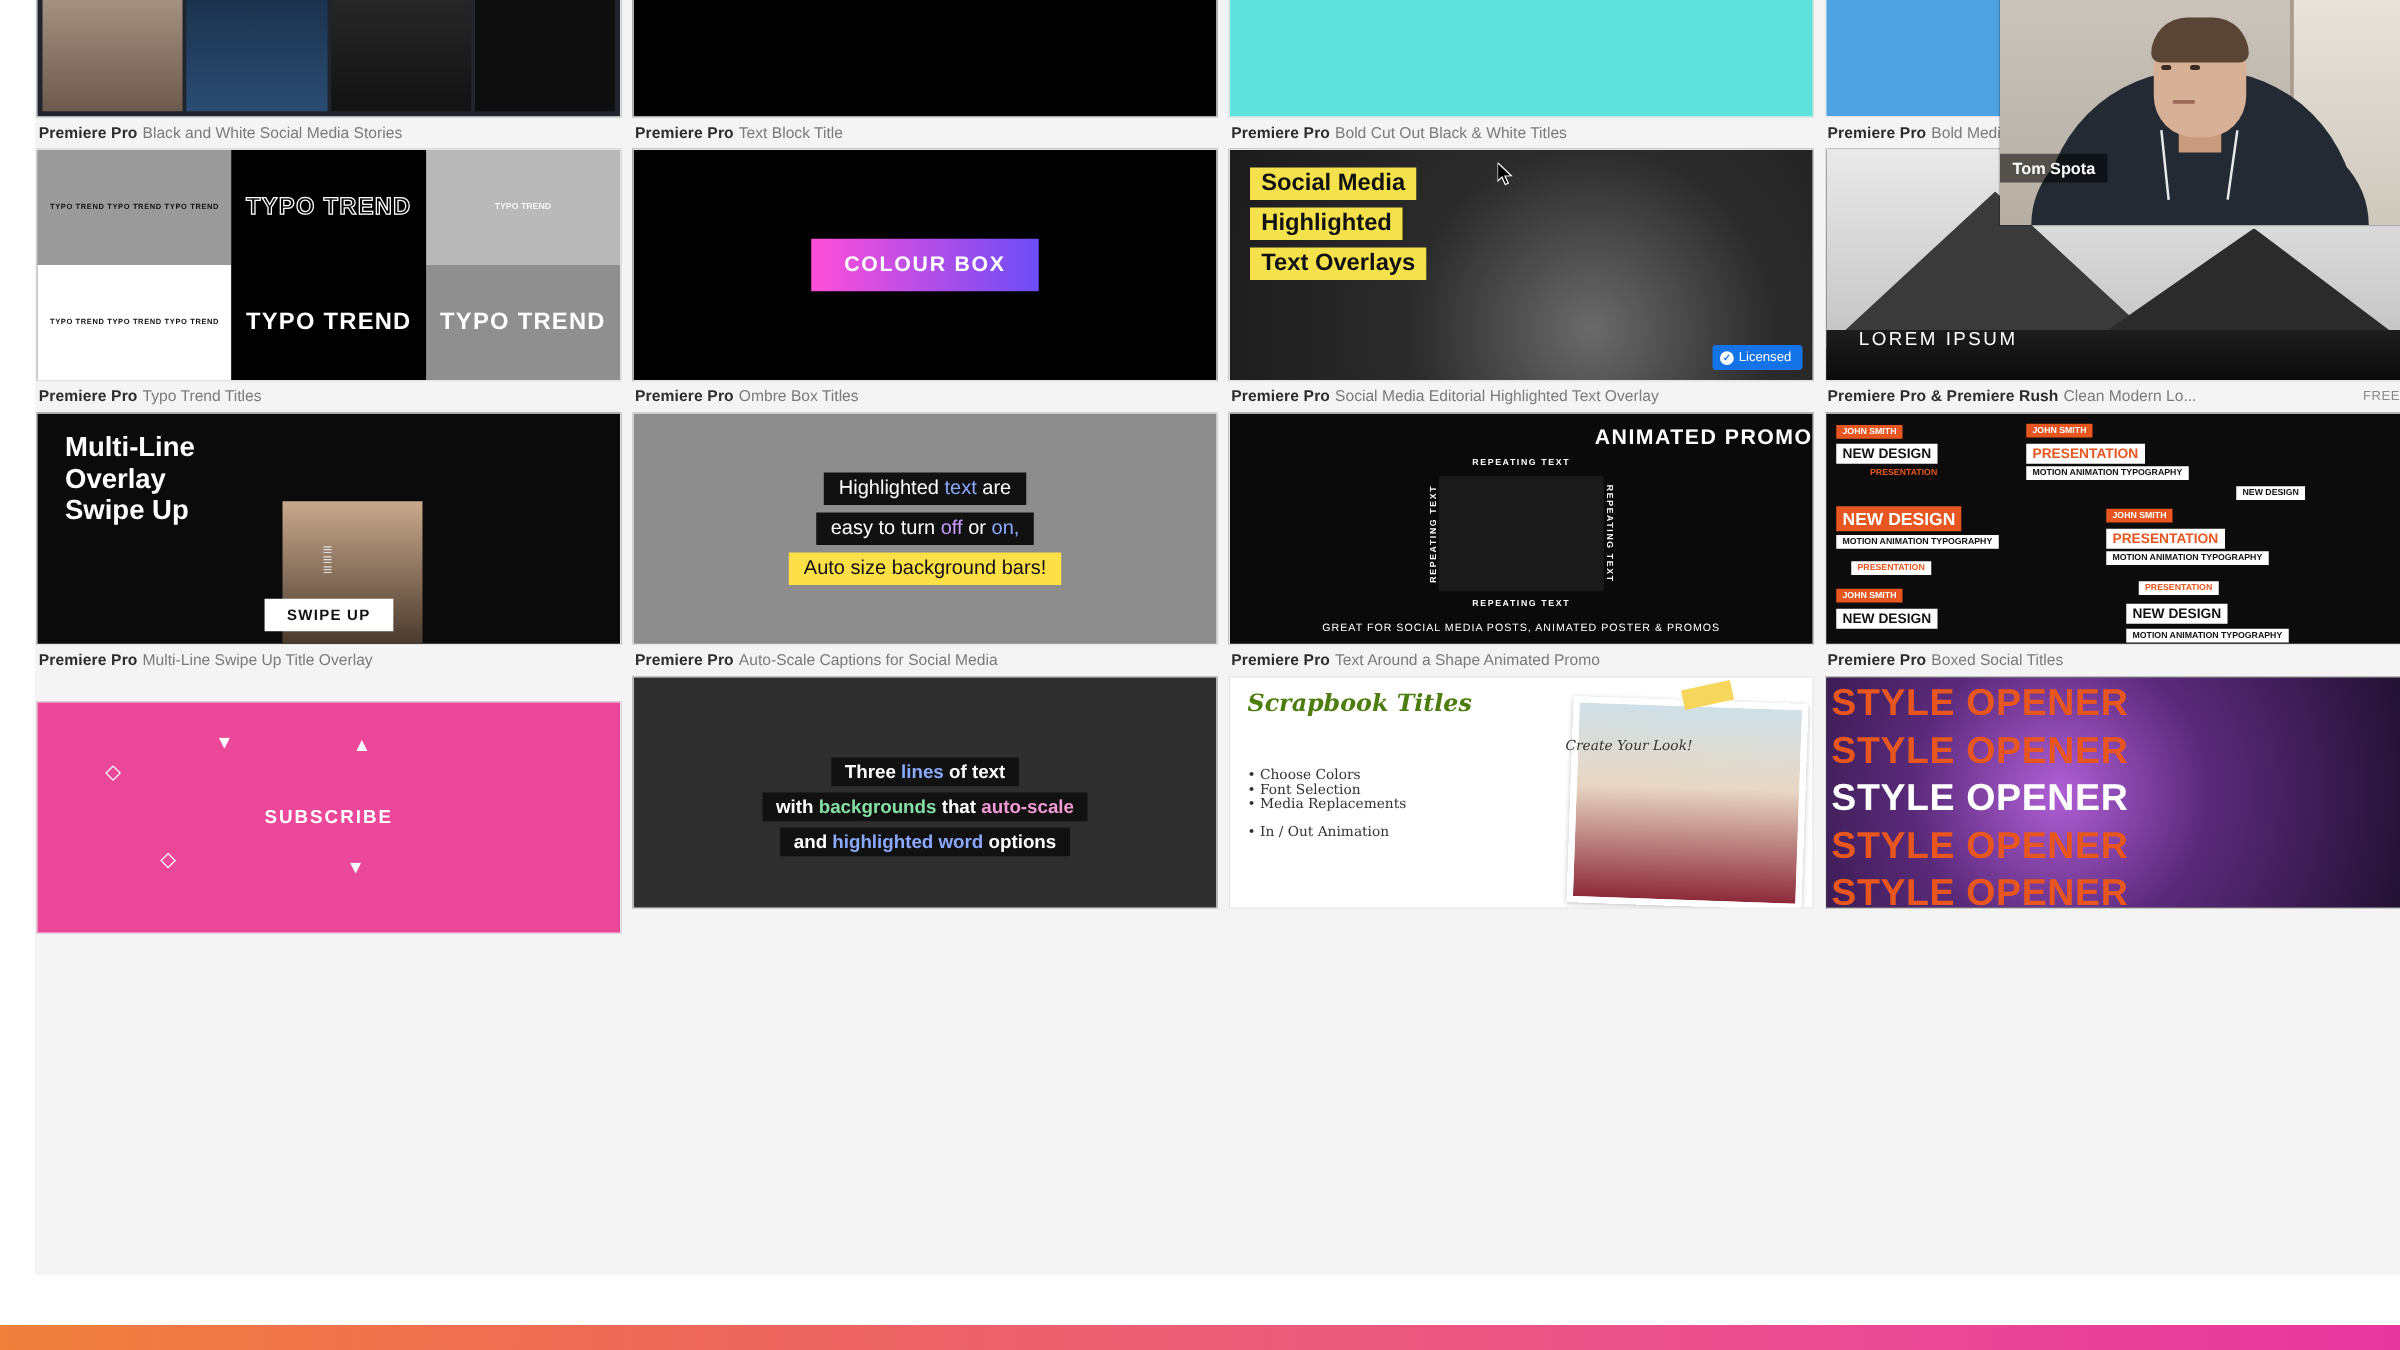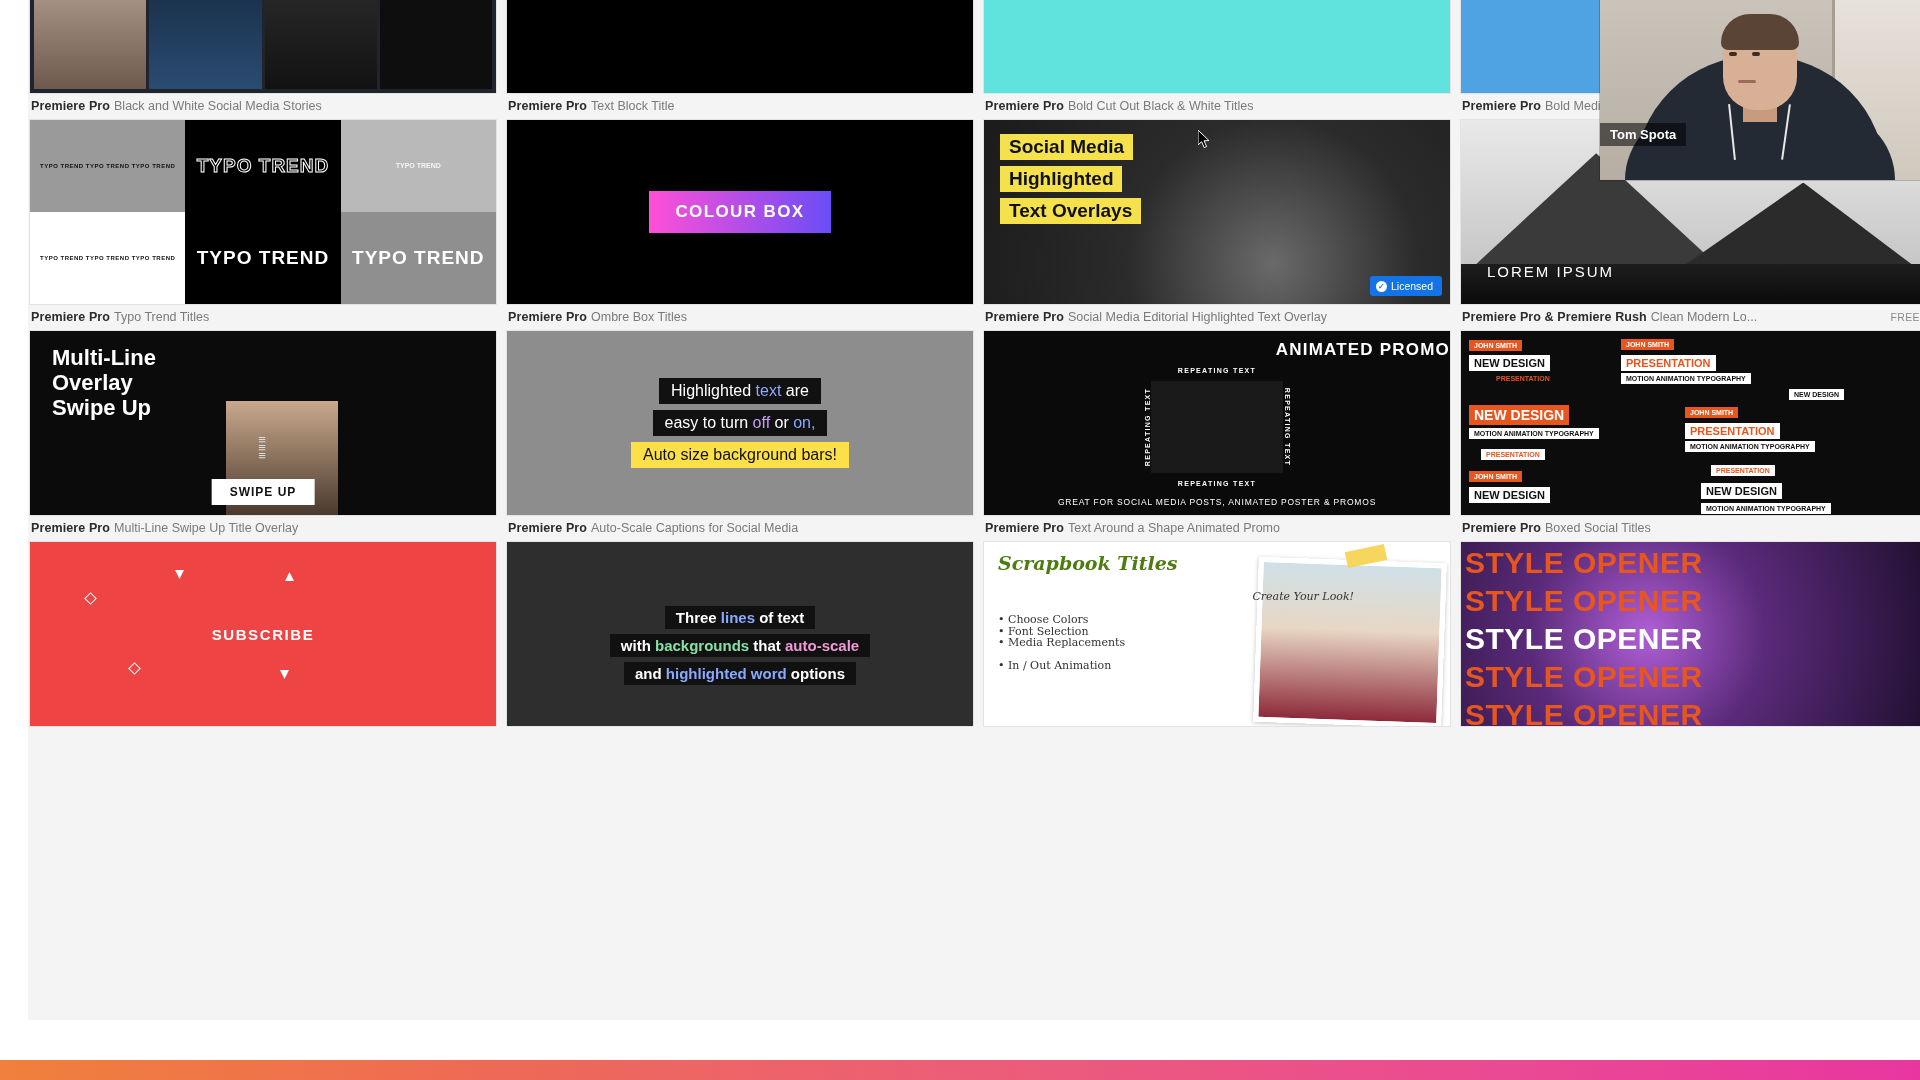--- a/index.html
+++ b/index.html
@@ -141,21 +141,21 @@
   .t-boxed .bx{ position:absolute; background:#fff; color:#111; font-weight:800;
     white-space:nowrap; padding:2px 5px; }
   .t-boxed .or{ background:#e8561f; color:#fff; }
   .t-boxed .sm{ font-size:7px; font-weight:700; }
   .t-boxed .md{ font-size:11px; }
   .t-boxed .lg{ font-size:14px; }
   .t-boxed .oc{ color:#e8561f; background:#fff; }
   .t-boxed .plain{ background:transparent; color:#e8561f; }
 
   
-  .t-sub{ background:#ef4444; position:relative; }
+  .t-sub{ background:#ec4899; position:relative;margin-top:20px; }
   .t-sub .txt{ position:absolute; left:0; right:0; top:50%; transform:translateY(-50%);
     text-align:center; color:#fff; font-weight:700; font-size:15px; letter-spacing:1.6px; }
   .t-sub .d{ position:absolute; width:9px; height:9px; border:1.4px solid #fff;
     background:transparent; }
   .t-sub .d1{ left:56px; top:52px; transform:rotate(45deg); }
   .t-sub .d2{ left:145px; top:28px; clip-path:polygon(50% 0,100% 100%,0 100%); background:#fff;
     border:0; transform:rotate(180deg); }
   .t-sub .d3{ left:255px; top:30px; clip-path:polygon(50% 0,100% 100%,0 100%); background:#fff;
     border:0; }
   .t-sub .d4{ left:100px; top:122px; transform:rotate(45deg); }

